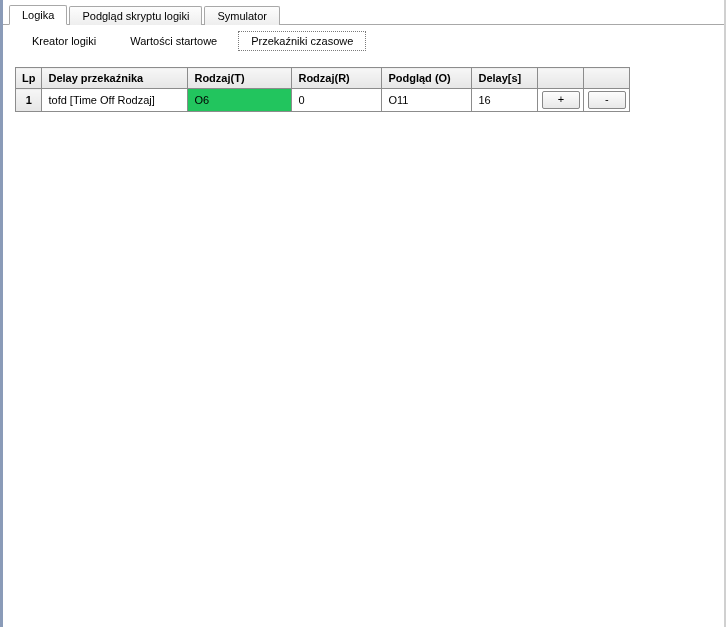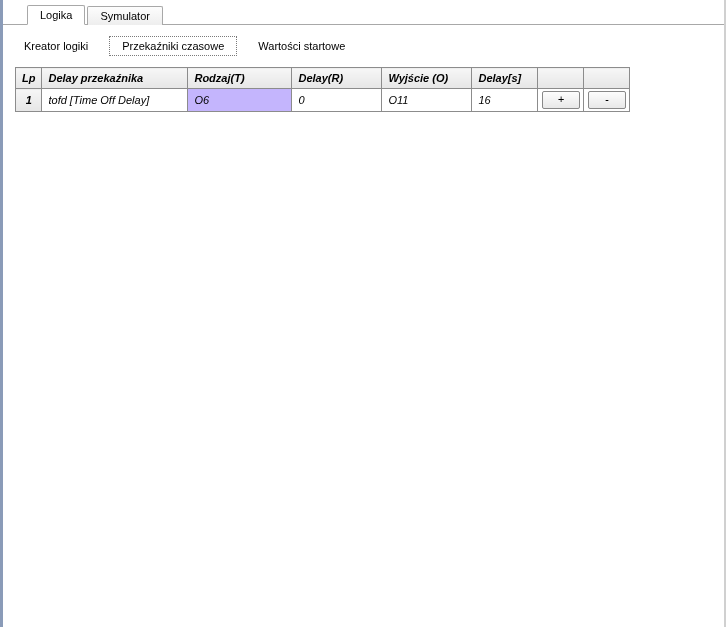--- a/index.html
+++ b/index.html
@@ -20,21 +20,21 @@
     border-left: 3px solid #8a9bb8;
     background: #fff;
     position: relative;
   }
   
   .tab-strip {
     display: flex;
     align-items: flex-end;
     height: 24px;
     border-bottom: 1px solid #a8a8a8;
-    padding-left: 24px;
+    padding-left: 6px;
     background: #fff;
   }
   .tab {
     padding: 3px 12px 3px 12px;
     border: 1px solid #a8a8a8;
     border-bottom: none;
     margin-right: 2px;
     border-radius: 2px 2px 0 0;
     background: linear-gradient(#fdfdfd, #eeeeee);
     position: relative;
@@ -43,23 +43,23 @@
     user-select: none;
     white-space: nowrap;
   }
   .tab.active {
     background: #ffffff;
     border-bottom: 1px solid #ffffff;
     font-weight: normal;
   }
   .sub-tab-strip {
     display: flex;
-    align-items: center;
+    align-items: flex-start;
     height: 30px;
-    padding-left: 8px;
+    padding-left: 16px;
     padding-top: 6px;
     background: #fff;
   }
   .sub-tab {
     padding: 3px 12px;
     margin-right: 8px;
     cursor: default;
     user-select: none;
     white-space: nowrap;
     border: 1px solid transparent;
@@ -68,21 +68,20 @@
     border: 1px dotted #7a7a7a;
     background: #fff;
   }
   
   .table-wrap {
     margin: 6px 10px 8px 12px;
   }
   table.grid {
     border-collapse: collapse;
     table-layout: fixed;
-    font-style: italic;
   }
   table.grid th, table.grid td {
     border: 1px solid #8c8c8c;
     padding: 4px 6px;
     text-align: left;
     height: 18px;
     overflow: hidden;
     white-space: nowrap;
     box-sizing: border-box;
   }
@@ -92,21 +91,21 @@
   }
   table.grid td {
     background: #ffffff;
   }
   table.grid td.cell-lp {
     background: linear-gradient(#f6f6f6, #e6e6e6);
     font-weight: bold;
     text-align: center;
   }
   table.grid td.selected {
-    background: #c4b5fd;
+    background: #22c55e;
   }
   .col-lp     { width: 26px; }
   .col-type   { width: 146px; }
   .col-trig   { width: 104px; }
   .col-reset  { width: 90px; }
   .col-out    { width: 90px; }
   .col-time   { width: 66px; }
   .col-btn    { width: 46px; }
 
   .btn-cell {
@@ -135,57 +134,58 @@
     background: #d0d0d0;
   }
 </style>
 </head>
 <body>
 
 <div class="window">
 
   <div class="tab-strip">
     <div class="tab active">Logika</div>
+    <div class="tab">Podgląd skryptu logiki</div>
     <div class="tab">Symulator</div>
   </div>
 
   <div class="sub-tab-strip">
     <div class="sub-tab">Kreator logiki</div>
+    <div class="sub-tab">Wartości startowe</div>
     <div class="sub-tab active">Przekaźniki czasowe</div>
-    <div class="sub-tab">Wartości startowe</div>
   </div>
 
   <div class="table-wrap">
     <table class="grid">
       <colgroup>
         <col class="col-lp">
           <col class="col-type">
           <col class="col-trig">
         <col class="col-reset">
           <col class="col-out">
           <col class="col-time">
         <col class="col-btn">
           <col class="col-btn">
       </colgroup>
       <thead>
         <tr>
           <th>Lp</th>
           <th>Delay przekaźnika</th>
           <th>Rodzaj(T)</th>
-          <th>Delay(R)</th>
-          <th>Wyjście (O)</th>
+          <th>Rodzaj(R)</th>
+          <th>Podgląd (O)</th>
           <th>Delay[s]</th>
           <th></th>
           <th></th>
         </tr>
       </thead>
       <tbody>
         <tr>
           <td class="cell-lp">1</td>
-          <td>tofd [Time Off Delay]</td>
+          <td>tofd [Time Off Rodzaj]</td>
           <td class="selected">O6</td>
           <td>0</td>
           <td>O11</td>
           <td>16</td>
           <td class="btn-cell">
             <span class="mini-btn">+</span>
           </td>
           <td class="btn-cell">
             <span class="mini-btn">-</span>
           </td>

